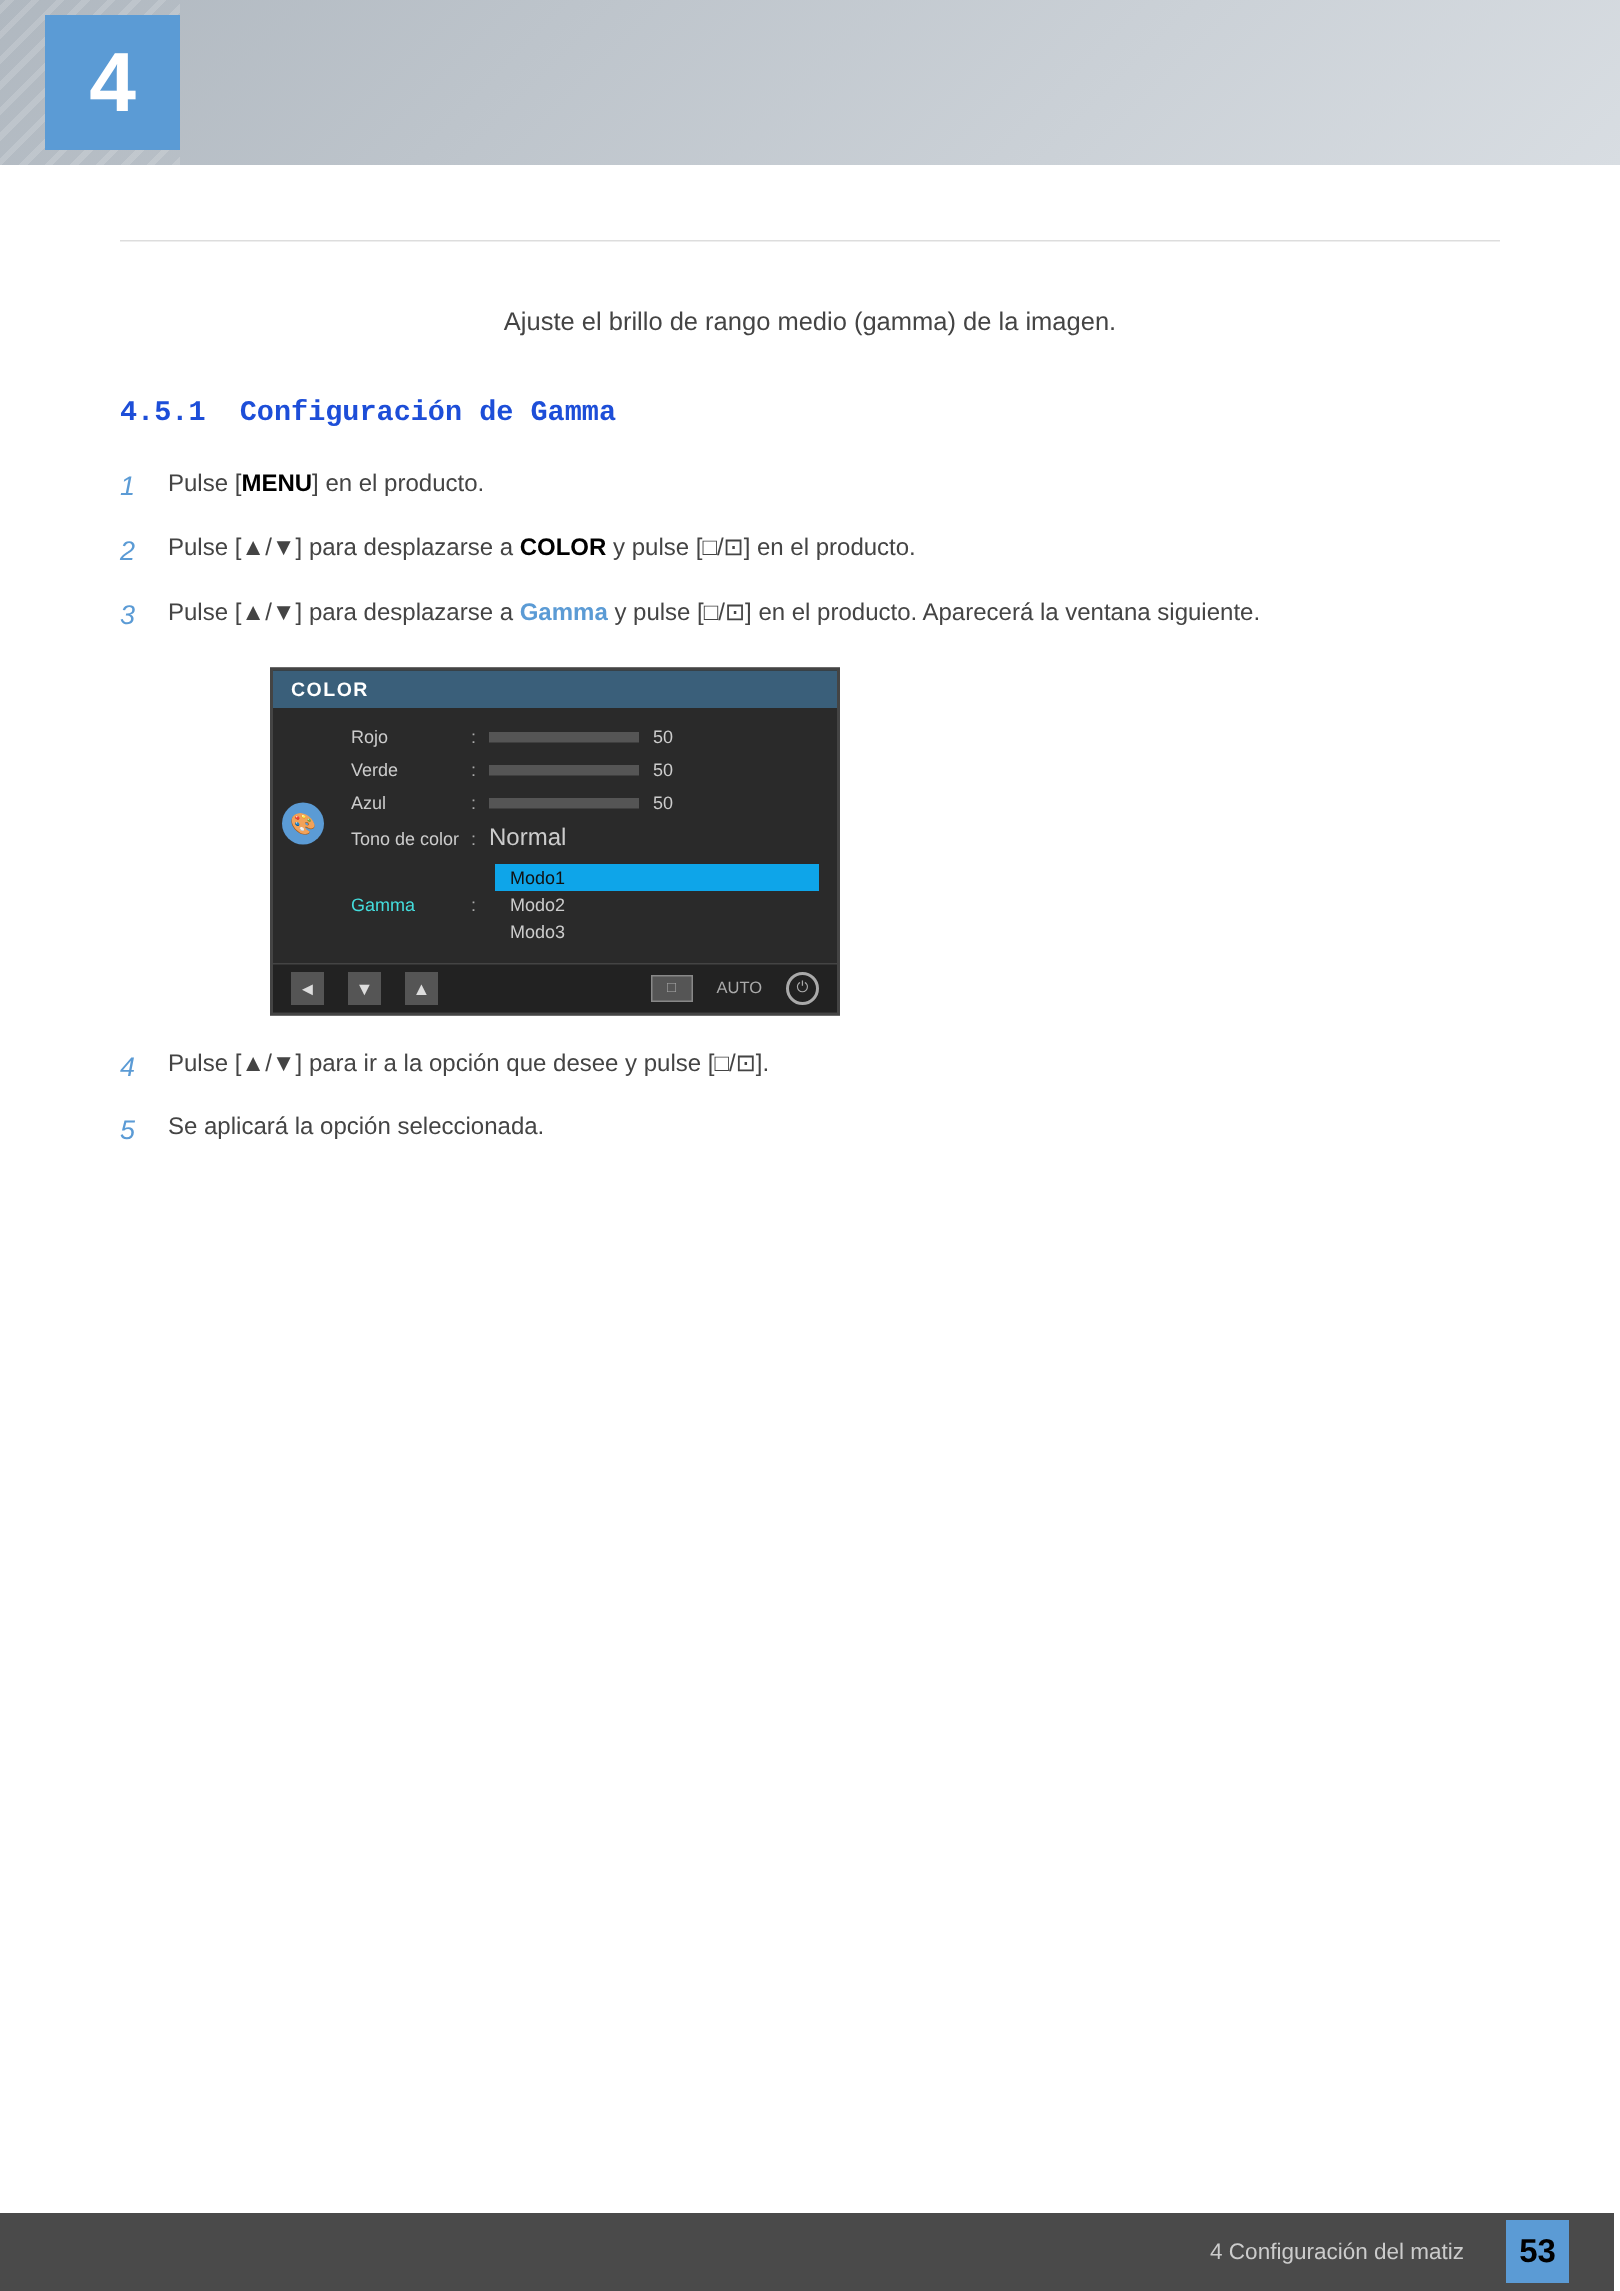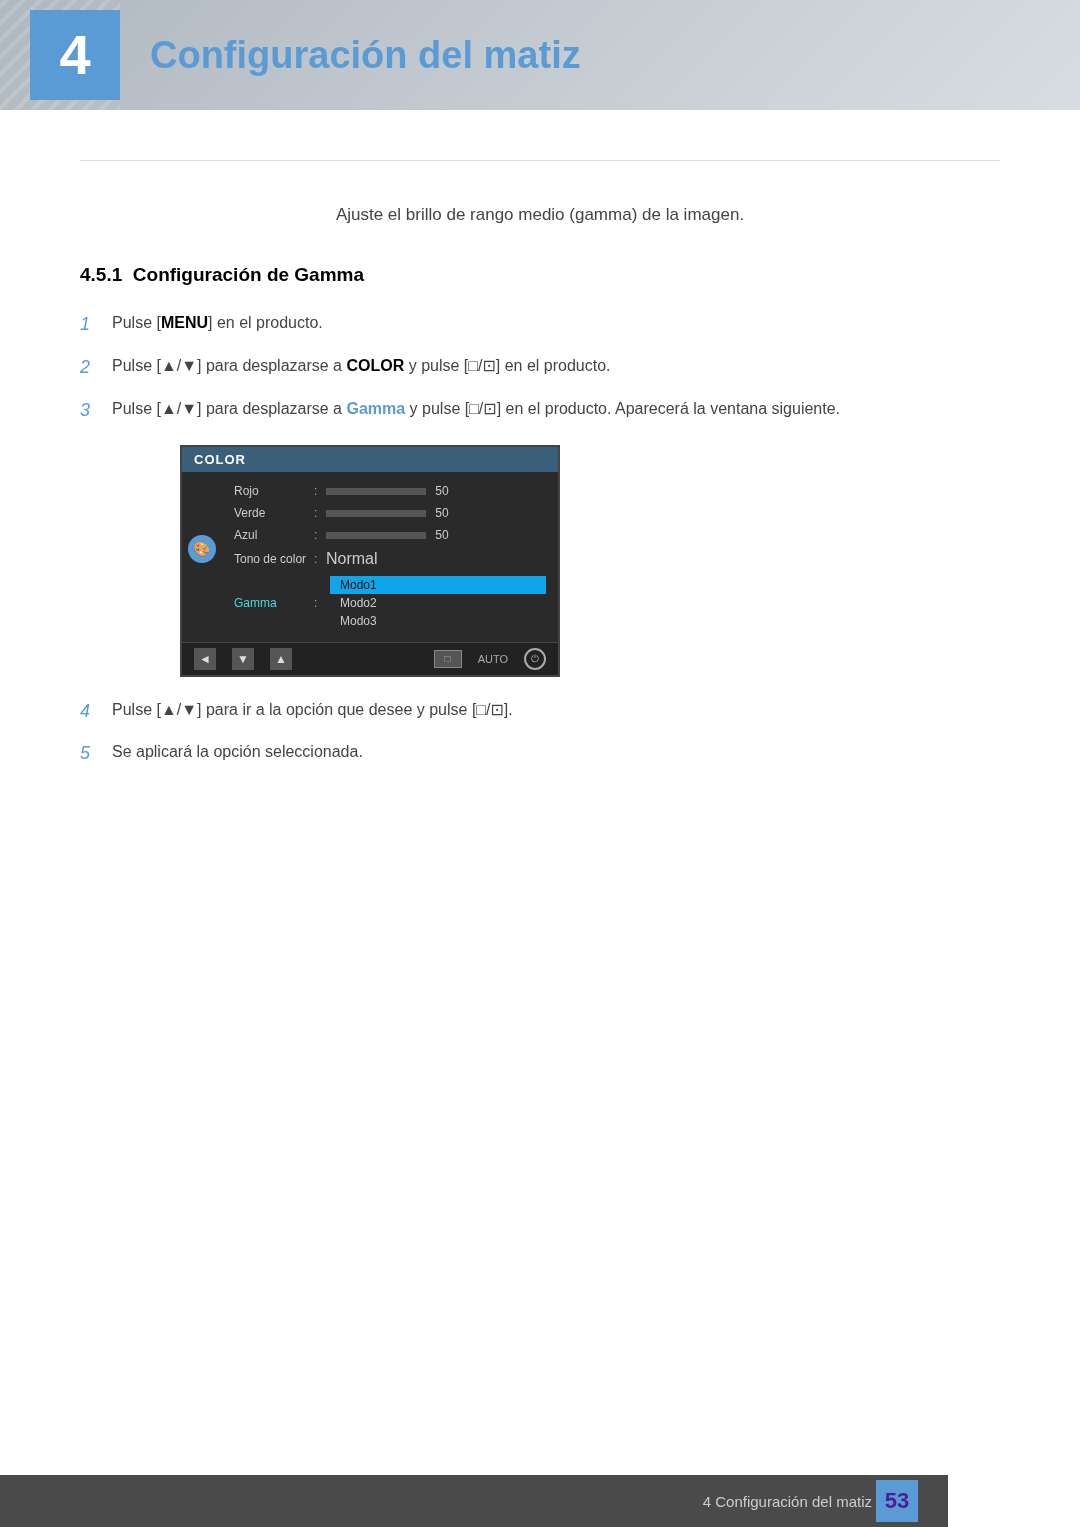--- a/index.html
+++ b/index.html
@@ -84,22 +84,23 @@
       color: #444;
       margin-bottom: 36px;
       line-height: 1.6;
       text-align: center;
     }
 
     
     .subsection-heading {
       font-size: 19px;
       font-weight: bold;
-      color: #000000;
+      color: #1d4ed8;
       margin-bottom: 24px;
+      font-family: Liberation Mono, monospace;
     }
 
     
     .steps-list {
       list-style: none;
       margin-bottom: 20px;
     }
 
     .steps-list li {
       display: flex;
@@ -305,38 +306,38 @@
       justify-content: center;
       color: #aaa;
       font-size: 10px;
     }
 
     
     .page-footer {
       position: fixed;
       bottom: 0;
       left: 0;
-      width: 948px;
+      width: 1076px;
       height: 52px;
       background: #4a4a4a;
       display: flex;
       align-items: center;
       justify-content: flex-end;
       padding-right: 30px;
-      gap: 4px;
+      gap: 28px;
     }
 
     .footer-chapter-text {
       color: #cccccc;
       font-size: 15px;
     }
 
     .footer-page-number {
       background: #5b9bd5;
-      color: #4c1d95;
+      color: #000000;
       width: 42px;
       height: 42px;
       display: flex;
       align-items: center;
       justify-content: center;
       font-size: 22px;
       font-weight: bold;
     }
 
     .divider-line {
@@ -346,21 +347,20 @@
       margin-bottom: 40px;
     }
   </style>
 </head>
 <body>
 
 <div class="header-banner">
   <div class="chapter-number-box">
     <span class="chapter-number">4</span>
   </div>
-  <span class="chapter-title">Configuración del matiz</span>
 </div>
 
 <div class="content">
 
   <div>
 
     <div class="divider-line"></div>
 
     <p class="section-desc">Ajuste el brillo de rango medio (gamma) de la imagen.</p>
 

